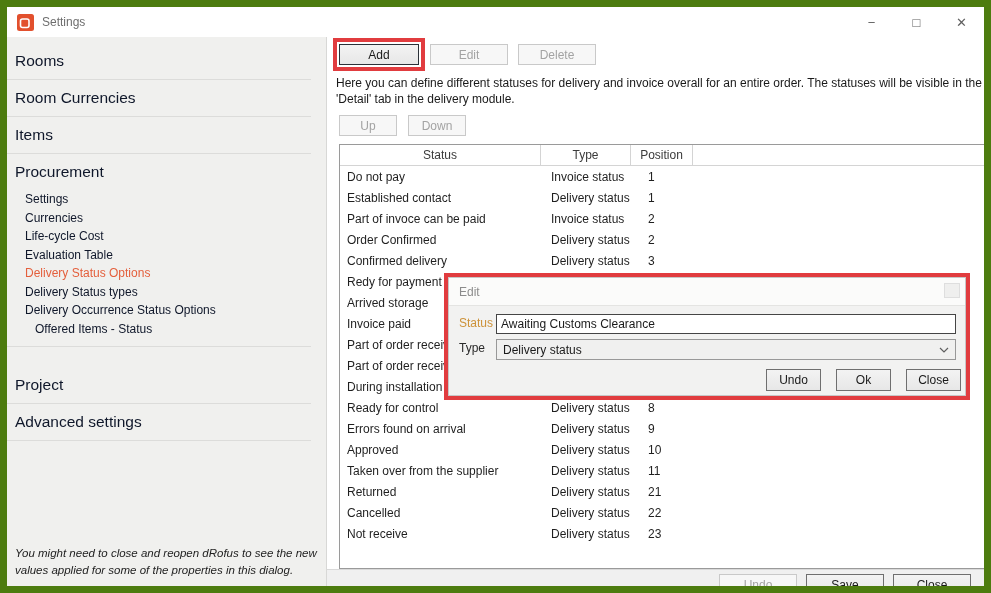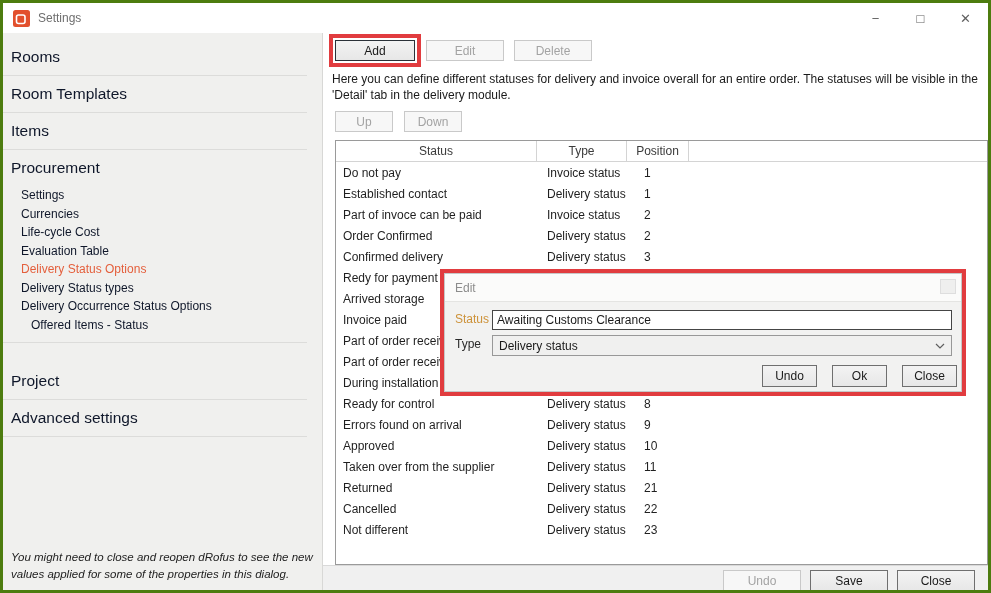--- a/index.html
+++ b/index.html
@@ -1,17 +1,17 @@
 <!DOCTYPE html>
 <html><head>
 <meta charset="utf-8">
 <style>
   * { margin:0; padding:0; box-sizing:border-box; }
   html,body { width:991px; height:593px; font-family:"Liberation Sans", sans-serif; background:#fff; }
-  .window { position:relative; width:991px; height:593px; background:#fff; border:3px solid #4d7c0f; overflow:hidden; }
+  .window { position:relative; width:991px; height:593px; background:#fff; border:7px solid #4d7c0f; overflow:hidden; }
 
   
   .titlebar { position:absolute; left:0; top:0; right:0; height:30px; background:#fff; display:flex; align-items:center; }
   .app-icon { margin-left:10px; width:17px; height:17px; display:inline-block; }
   .title-text { margin-left:8px; font-size:12px; color:#6e6e6e; }
   .win-controls { margin-left:auto; display:flex; height:100%; }
   .win-btn { width:45px; height:100%; display:flex; align-items:center; justify-content:center; font-size:13px; color:#5f5f5f; cursor:default; }
 
   
   .sidebar { position:absolute; left:0; top:30px; width:320px; bottom:0; background:#f0f0ee; border-right:1px solid #d8d8d6; padding-top:6px; }
@@ -95,21 +95,21 @@
       <span class="win-btn">□</span>
       <span class="win-btn">✕</span>
     </div>
   </div>
 
   <div class="sidebar">
     <div>
 
         <div class="nav-item header rule">Rooms</div>
 
-        <div class="nav-item header rule">Room Templates</div>
+        <div class="nav-item header rule">Room Currencies</div>
 
         <div class="nav-item header rule">Items</div>
 
         <div class="nav-item header">Procurement</div>
 
         <div class="nav-item sub">Settings</div>
 
         <div class="nav-item sub">Currencies</div>
 
         <div class="nav-item sub">Life-cycle Cost</div>
@@ -266,21 +266,21 @@
           </div>
 
           <div class="t-row">
             <div class="cell c-status">Cancelled</div>
             <div class="cell c-type">Delivery status</div>
             <div class="cell c-pos">22</div>
             <div class="cell"></div>
           </div>
 
           <div class="t-row">
-            <div class="cell c-status">Not different</div>
+            <div class="cell c-status">Not receive</div>
             <div class="cell c-type">Delivery status</div>
             <div class="cell c-pos">23</div>
             <div class="cell"></div>
           </div>
         </div>
     </div>
 
     <div class="bottom-bar">
       <button class="btn disabled">Undo</button>
       <button class="btn dark-border">Save</button>

